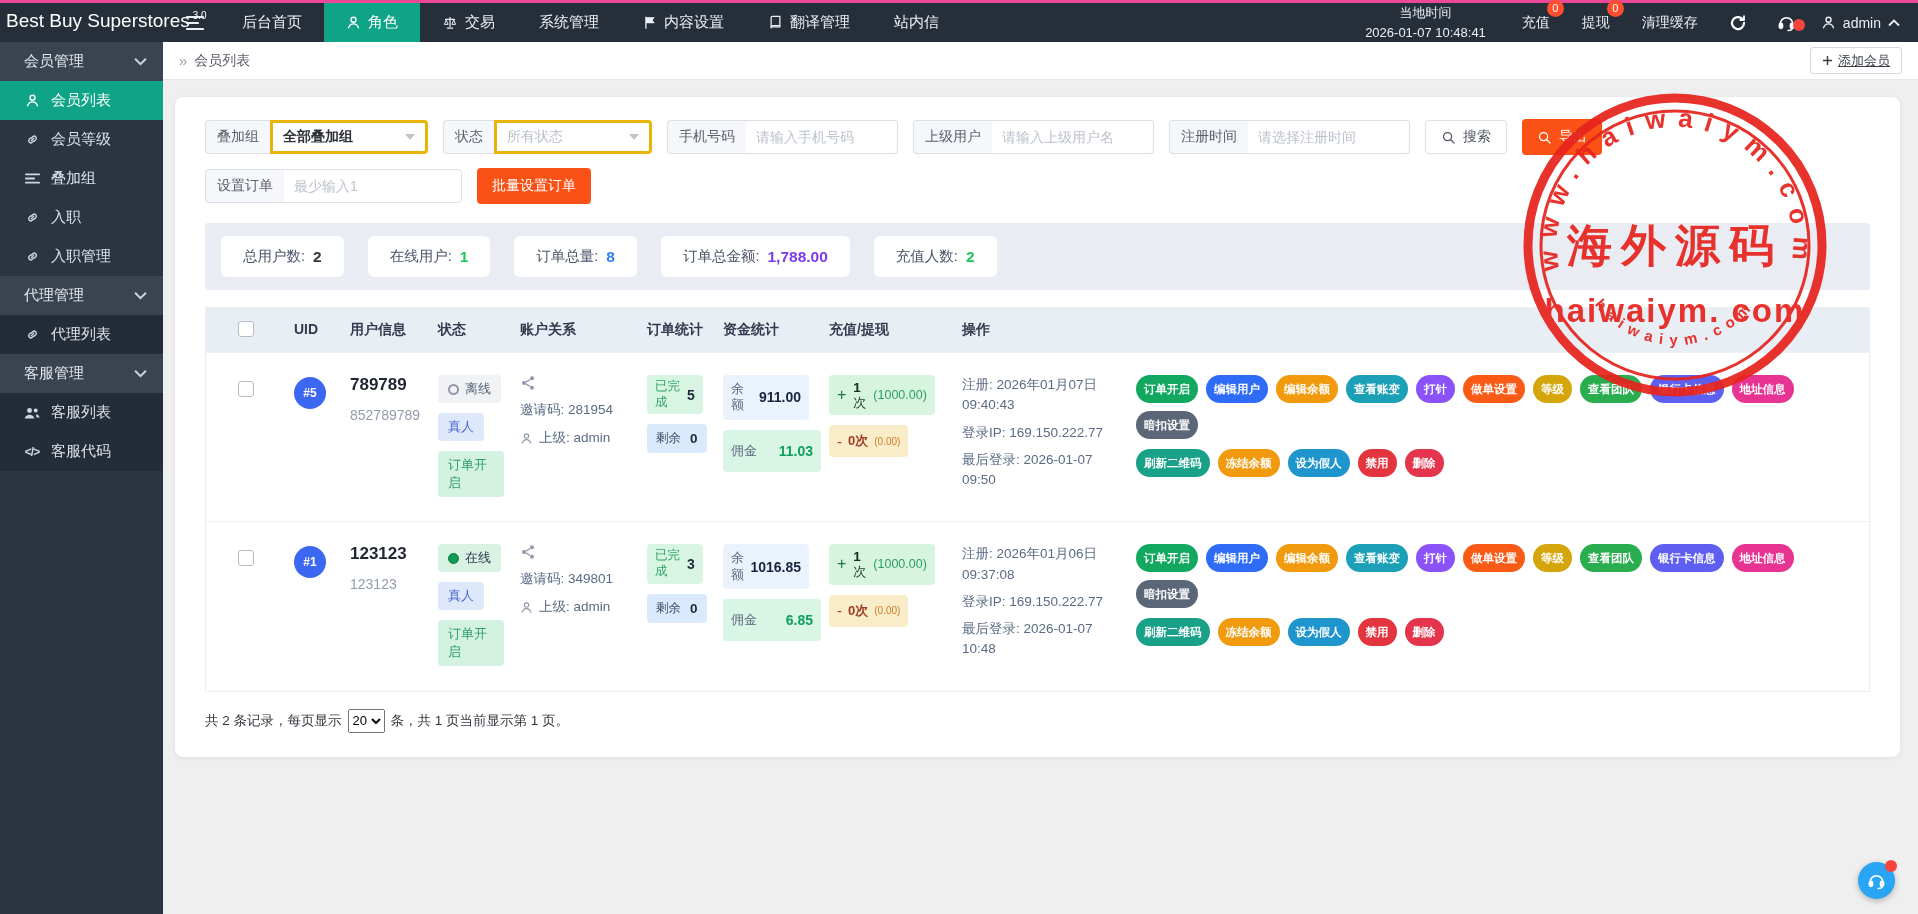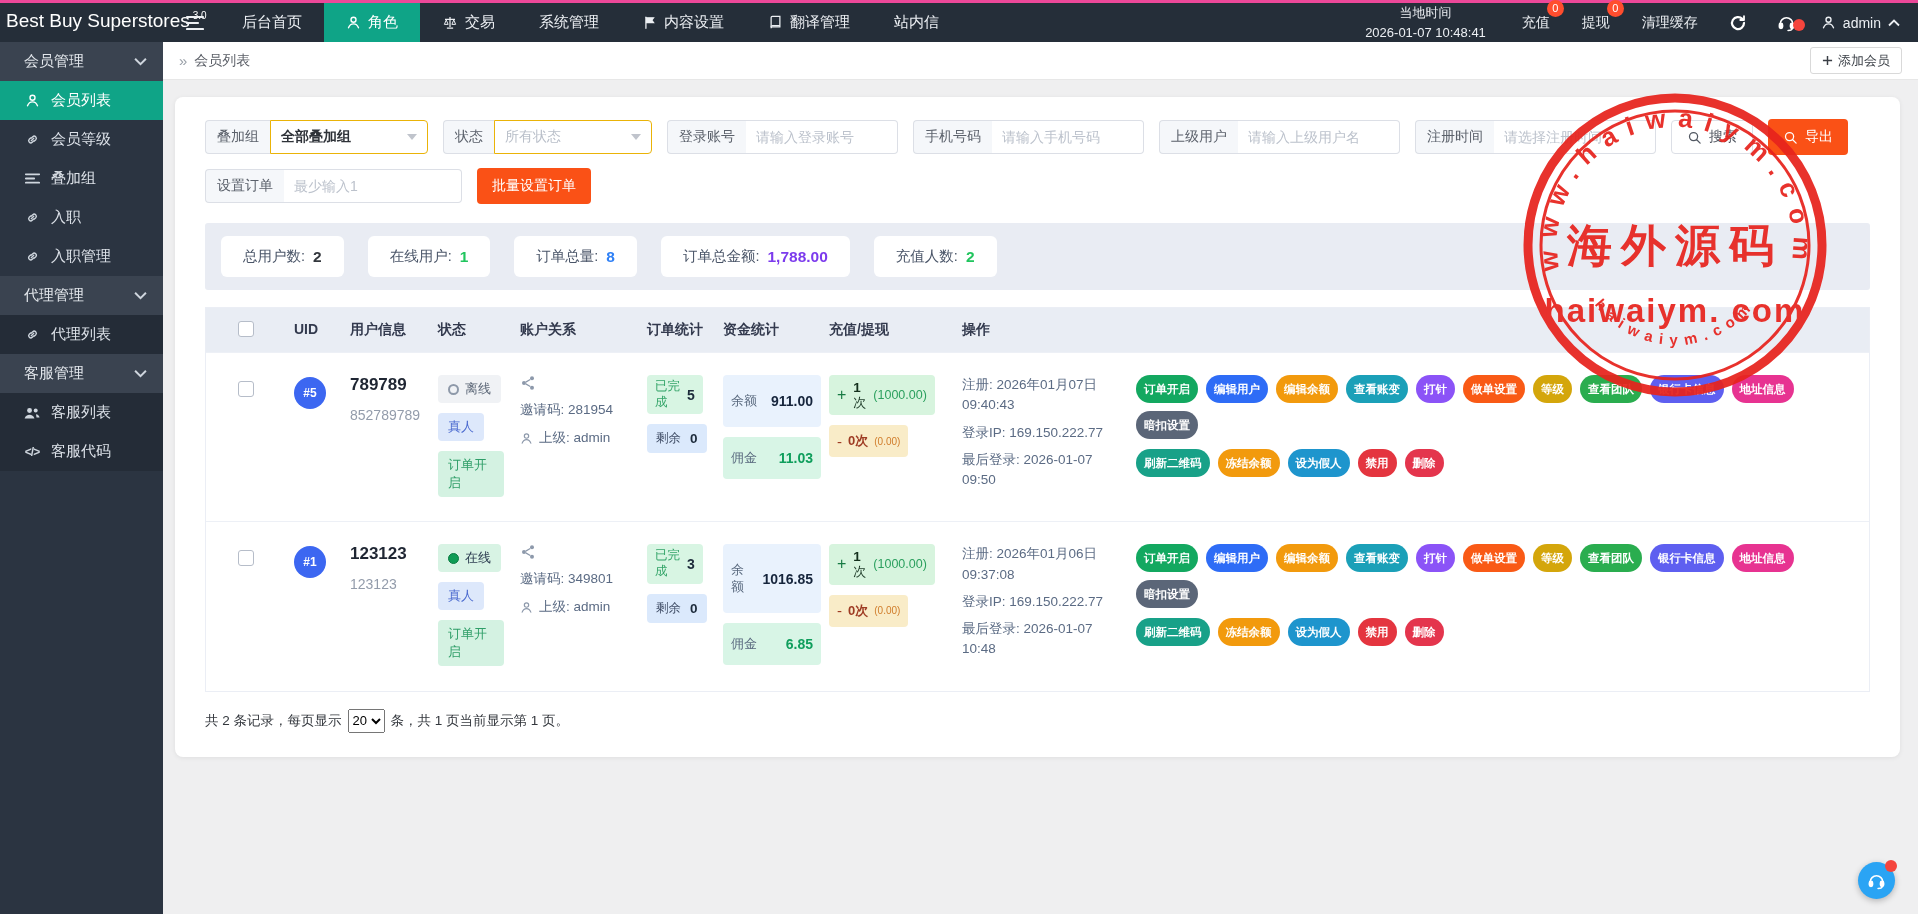--- a/index.html
+++ b/index.html
@@ -38,33 +38,33 @@
   .side-item.active .icn { color:#fff; }
   .code-glyph { font-size:12px; font-weight:700; letter-spacing:-1px; }
 
   
   .main { position:absolute; left:163px; top:42px; right:0; bottom:0; background:#efeff0; }
   .crumb-bar { height:38px; background:#fff; border-bottom:1px solid #e7e7e7;
     display:flex; align-items:center; justify-content:space-between; padding:0 16px; }
   .crumb { display:flex; align-items:center; gap:7px; font-size:14px; color:#5a5e66; }
   .crumb .sep { color:#9aa0a8; font-size:15px; }
   .add-btn { height:27px; display:flex; align-items:center; gap:5px; padding:0 11px;
-    background:#fff; border:1px solid #d9d9d9; border-radius:3px; font-size:13px; color:#3a3f46; cursor:pointer; }
+    background:#fff; border:1px solid #d9d9d9; border-radius:3px; font-size:13px; color:#3a3f46; cursor:pointer;text-decoration:underline; }
 
   .content { padding:17px 18px 0 12px; }
   .card { background:#fff; border-radius:8px; box-shadow:0 1px 5px rgba(0,0,0,.07);
     padding:22px 30px 24px; min-height:586px; }
 
   
   .f-row { display:flex; align-items:center; gap:15px; }
   .f-row + .f-row { margin-top:13px; }
   .fgroup { display:flex; height:34px; }
   .flabel { background:#f5f7fa; border:1px solid #dcdfe6; border-right:none; border-radius:4px 0 0 4px;
     padding:0 11px; display:flex; align-items:center; font-size:14px; color:#5b616b; white-space:nowrap; }
-  .fselect { width:158px; border:1px solid #eab308; border-radius:0 4px 4px 0; background:#fff;
+  .fselect { width:158px; border:3px solid #eab308; border-radius:0 4px 4px 0; background:#fff;
     display:flex; align-items:center; justify-content:space-between; padding:0 10px; font-size:14px; cursor:pointer; }
   .fselect .val { color:#2e3238; font-weight:700; }
   .fselect.ph .val { color:#b9bfc9; font-weight:400; }
   .caret { width:0; height:0; border-left:5px solid transparent; border-right:5px solid transparent;
     border-top:6px solid #c0c4cc; }
   .finput { width:152px; border:1px solid #dcdfe6; border-left:none; border-radius:0 4px 4px 0;
     padding:0 10px; font-size:14px; color:#333; outline:none; }
   .finput::placeholder { color:#bcc2cc; }
   .finput.wide { width:162px; }
   .btn-search { height:34px; display:flex; align-items:center; gap:7px; padding:0 15px;
@@ -102,21 +102,21 @@
   .pill-real { background:#dde8fb; color:#4a69cf; }
   .pill-orderon { background:#d4f2e2; color:#2f9e68; }
   .rel { display:flex; flex-direction:column; gap:10px; font-size:13.5px; color:#5b6b84; }
   .rel .line { display:flex; align-items:center; gap:6px; }
   .icn-gray { color:#8d99ab; display:inline-flex; }
   .pill-done { background:#d8f5e3; color:#33a468; padding:4px 8px; gap:5px; }
   .pill-done .lbl { width:27px; line-height:1.25; font-size:12.5px; }
   .pill-done b { color:#1c2a3a; font-size:14px; }
   .pill-remain { background:#dbe9fc; color:#3d4a63; padding:6px 9px; gap:9px; font-size:12.5px; }
   .pill-remain b { color:#1c2a3a; font-size:13.5px; }
-  .pill-balance { background:#e9f2fd; color:#5a6a7f; width:98px; padding:18px 8px; display:flex; align-items:center; }
+  .pill-balance { background:#e9f2fd; color:#5a6a7f; width:86px; padding:6px 8px; display:flex; align-items:center; }
   .pill-balance .lbl { word-break:break-all; line-height:1.25; font-size:13px; }
   .pill-balance b { margin-left:auto; flex-shrink:0; color:#16253c; font-size:14px; }
   .pill-comm { background:#d8f5e6; color:#5a6a7f; width:98px; padding:12px 8px; display:flex; align-items:center; }
   .pill-comm b { margin-left:auto; color:#0f9e5c; font-size:14px; }
   .pill-plus { background:#d7f4de; padding:5px 8px; gap:7px; }
   .pill-plus .sign { font-size:16px; color:#177a44; }
   .pill-plus .cnt { display:flex; flex-direction:column; line-height:1.15; color:#1d3a28; font-size:13px; }
   .pill-plus .cnt b { font-size:13.5px; color:#14301d; }
   .pill-plus .amt { font-size:12.5px; color:#2ca05f; }
   .pill-minus { background:#f9ecc8; padding:7px 8px; gap:6px; font-size:13px; color:#9e3b23; }
@@ -386,24 +386,20 @@
               <span class="val">全部叠加组</span>
               <span class="caret"></span>
             </div>
           </div>
           <div class="fgroup">
             <span class="flabel">状态</span>
             <div class="fselect ph">
               <span class="val">所有状态</span>
               <span class="caret"></span>
             </div>
-          </div>
-          <div class="fgroup">
-            <span class="flabel">登录账号</span>
-            <input class="finput" placeholder="请输入登录账号" style="">
           </div>
           <div class="fgroup">
             <span class="flabel">手机号码</span>
             <input class="finput" placeholder="请输入手机号码" style="">
           </div>
           <div class="fgroup">
             <span class="flabel">上级用户</span>
             <input class="finput wide" placeholder="请输入上级用户名" style="">
           </div>
           <div class="fgroup">

